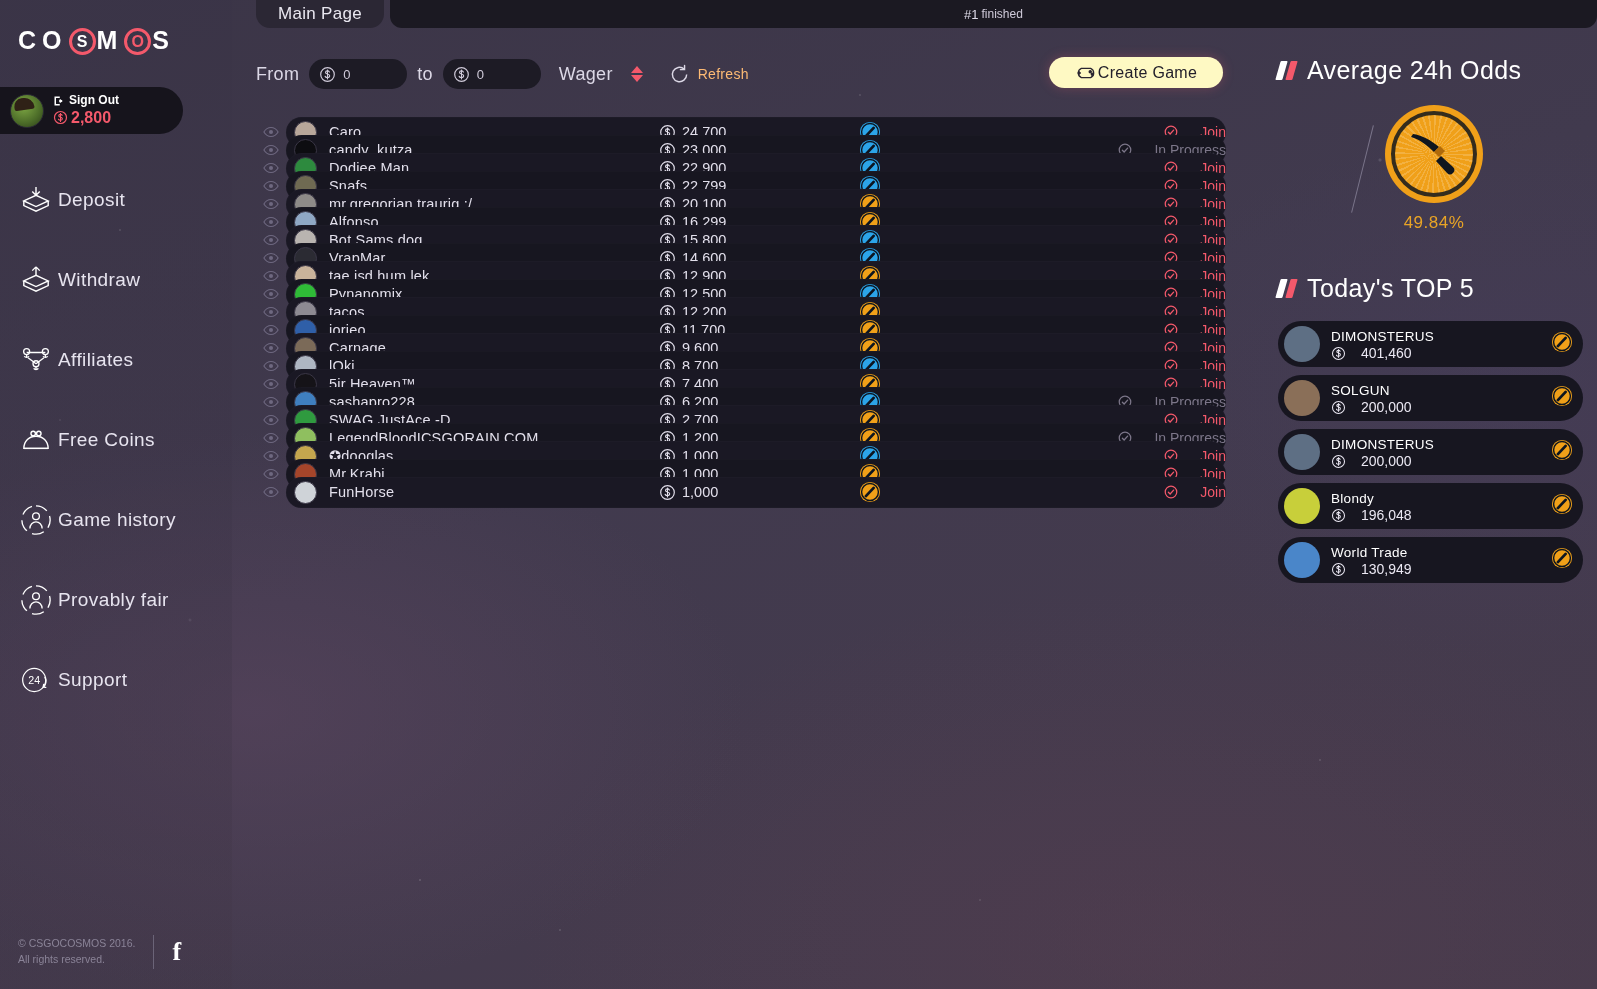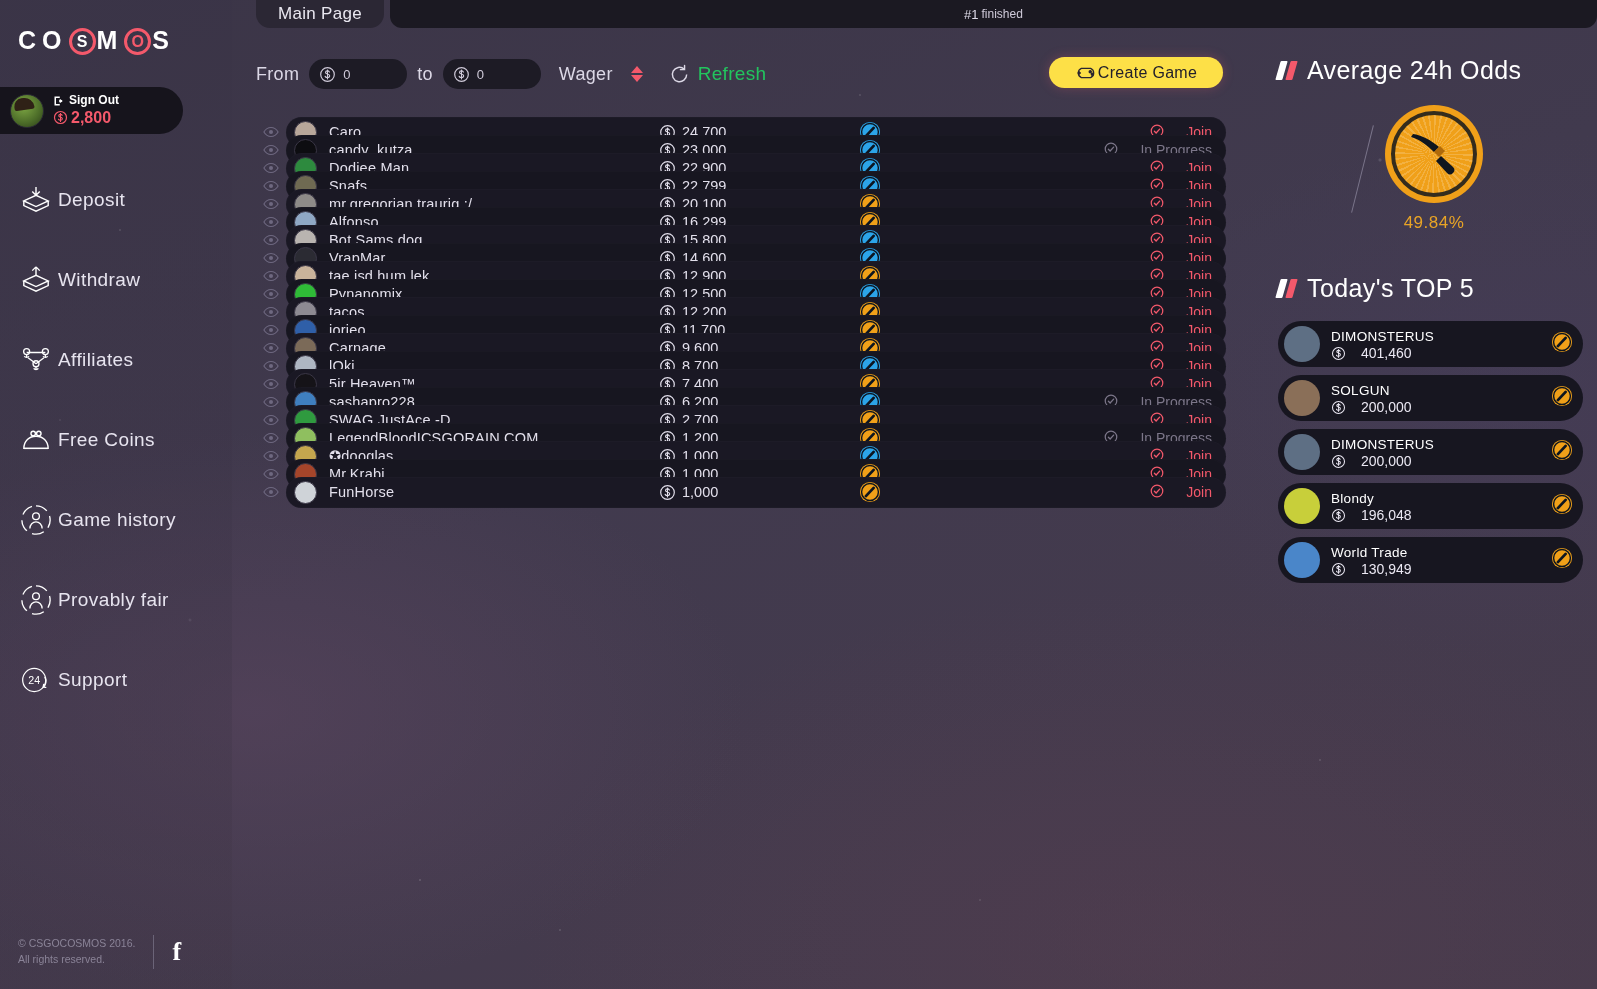--- a/index.html
+++ b/index.html
@@ -141,26 +141,26 @@
     cursor: text;
   }
   .finput .val { font-size: 13px; color: #cfcad9; }
   .fsort {
     display:flex; flex-direction: column; gap: 2px; margin: 0 4px 0 8px; cursor:pointer;
   }
   .fsort i { display:block; width:0; height:0; border-left:6px solid transparent; border-right:6px solid transparent; }
   .fsort .up { border-bottom: 7px solid #f4596b; }
   .fsort .dn { border-top: 7px solid #f4596b; }
   .frefresh { display:flex; align-items:center; gap:8px; margin-left: 22px; cursor:pointer; }
-  .frefresh .lbl { font-size: 19px; color: #22c55e; letter-spacing:.3px;}
+  .frefresh .lbl { font-size: 14px; color: #fdba74; letter-spacing:.3px;}
 
   .create-btn {
     position: absolute; top: 57px; left: 1049px;
     width: 174px; height: 31px; border-radius: 16px;
-    background: #fde047; color: #23202b;
+    background: #fef9c3; color: #23202b;
     display:flex; align-items:center; justify-content:center; gap: 1px;
     font-size: 16px; letter-spacing: .3px; cursor: pointer; z-index: 4;
     box-shadow: 0 0 12px rgba(251,99,116,.25);
   }
 
   
   .list { position: absolute; top: 125px; left: 256px; width: 970px; z-index: 3; }
   .row {
     position: relative; display: flex; align-items: center;
     height: 14px; margin-bottom: 4px;
@@ -178,22 +178,22 @@
     overflow: hidden; background: #2d2a38; border: 1px solid #3a3646;
   }
   .row-name {
     margin-left: 12px; font-size: 14.5px; color: #e2dfeb;
     width: 330px; white-space: nowrap; overflow: hidden;
     letter-spacing: .2px;
   }
   .row-amt { width: 180px; display:flex; align-items:center; gap:6px; font-size: 14.5px; color:#e2dfeb; }
   .row-side { width: 100px; display:flex; align-items:center; justify-content:flex-start; padding-left: 20px;}
   .row-action {
-    flex: 1; display: flex; align-items: flex-start; justify-content: flex-end;
-    padding-right: 14px; gap: 22px; font-size: 14px;
+    flex: 1; display: flex; align-items: center; justify-content: flex-end;
+    gap: 22px; font-size: 14px;
   }
   .row-action.join { color: #f4596b; cursor: pointer; }
   .row-action.prog { color: #7c7689; }
 
   
   .right { position: absolute; top: 0; left: 1262px; width: 335px; height: 989px; z-index: 3; }
   .panel-title {
     display: flex; align-items: flex-start; gap: 12px;
     font-size: 25px; color: #ffffff; letter-spacing: .4px; line-height: 1.2;
   }

